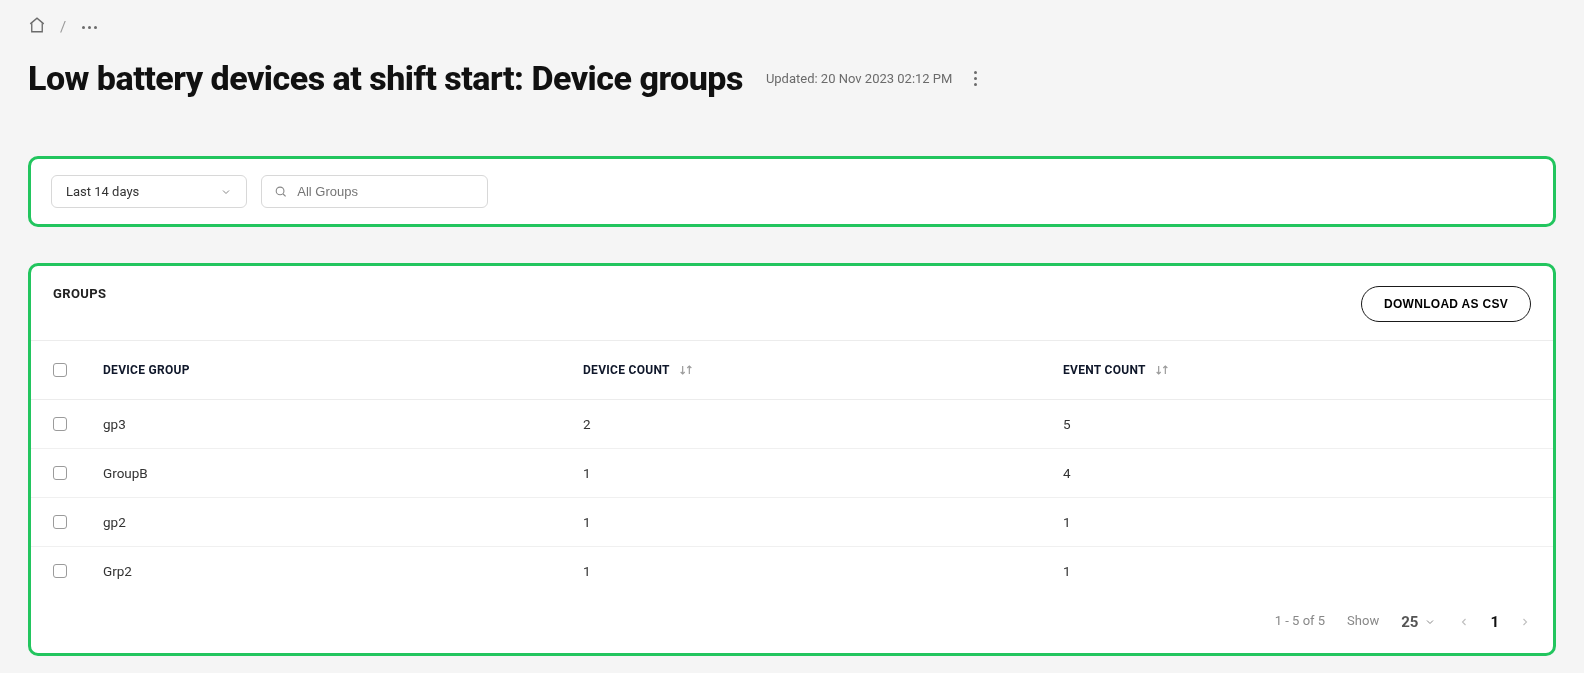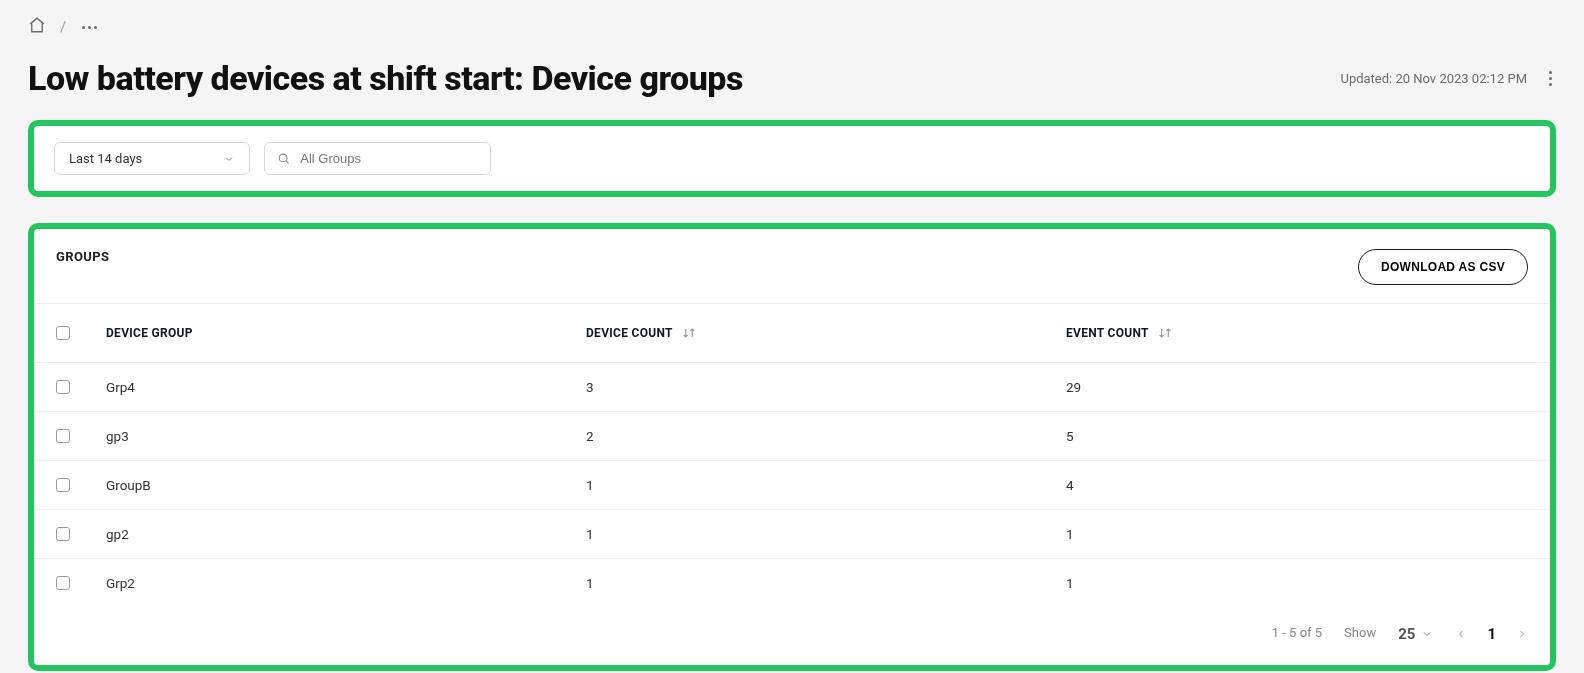--- a/index.html
+++ b/index.html
@@ -32,21 +32,21 @@
     }
     .ellipsis-dots {
       display: flex; gap: 3px; cursor: pointer;
       padding: 4px 2px;
     }
     .ellipsis-dots span {
       width: 3px; height: 3px; background: #6b6b6b; border-radius: 50%;
     }
     .title-row {
       display: flex;
-      justify-content: space-between;
+      justify-content: flex-start;
       align-items: center;
       padding: 12px 0 22px;
       gap: 23px;
     }
     .page-title {
       font-size: 34px;
       font-weight: 800;
       letter-spacing: -0.5px;
       color: #111;
     }
@@ -57,22 +57,23 @@
     }
     .vert-dots {
       display: flex; flex-direction: column; gap: 3px; cursor: pointer;
       padding: 4px;
     }
     .vert-dots span {
       width: 3px; height: 3px; background: #6b6b6b; border-radius: 50%;
     }
     .card {
       background: #fff;
-      border: 6px solid #22c55e;
+      border: 3px solid #22c55e;
       border-radius: 10px;
+      margin-top: 36px;
     }
     .filter-bar {
       padding: 16px 20px;
       display: flex;
       gap: 14px;
       margin-bottom: 26px;
     }
     .select-pill {
       display: flex; align-items: center; justify-content: space-between;
       border: 1px solid #d8d8d8;
@@ -245,28 +246,20 @@
         <svg class="sort-icon" viewBox="0 0 24 20" fill="none" stroke="currentColor" stroke-width="1.8">
           <path d="M7 4v12"></path>
             <polyline points="4 13 7 16 10 13"></polyline>
           <path d="M17 16V4"></path>
             <polyline points="14 7 17 4 20 7"></polyline>
         </svg>
       </div>
     </div>
 
     <div id="rows-container">
-  <div class="tbl-row">
-    <div>
-            <div class="checkbox"></div>
-          </div>
-    <div>Grp4</div>
-    <div>3</div>
-    <div>29</div>
-  </div>
 
   <div class="tbl-row">
     <div>
             <div class="checkbox"></div>
           </div>
     <div>gp3</div>
     <div>2</div>
     <div>5</div>
   </div>
 

